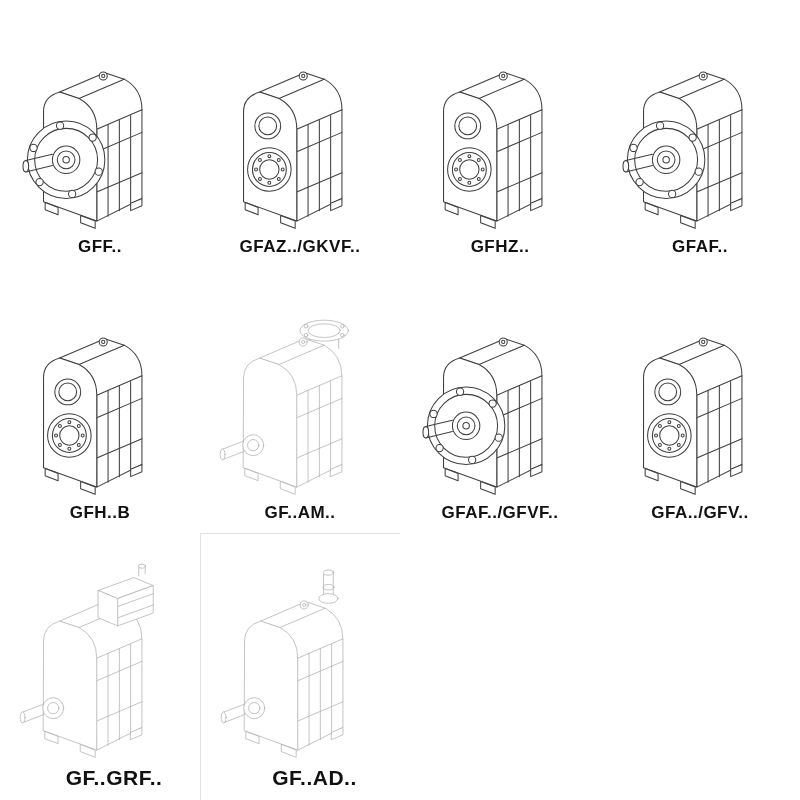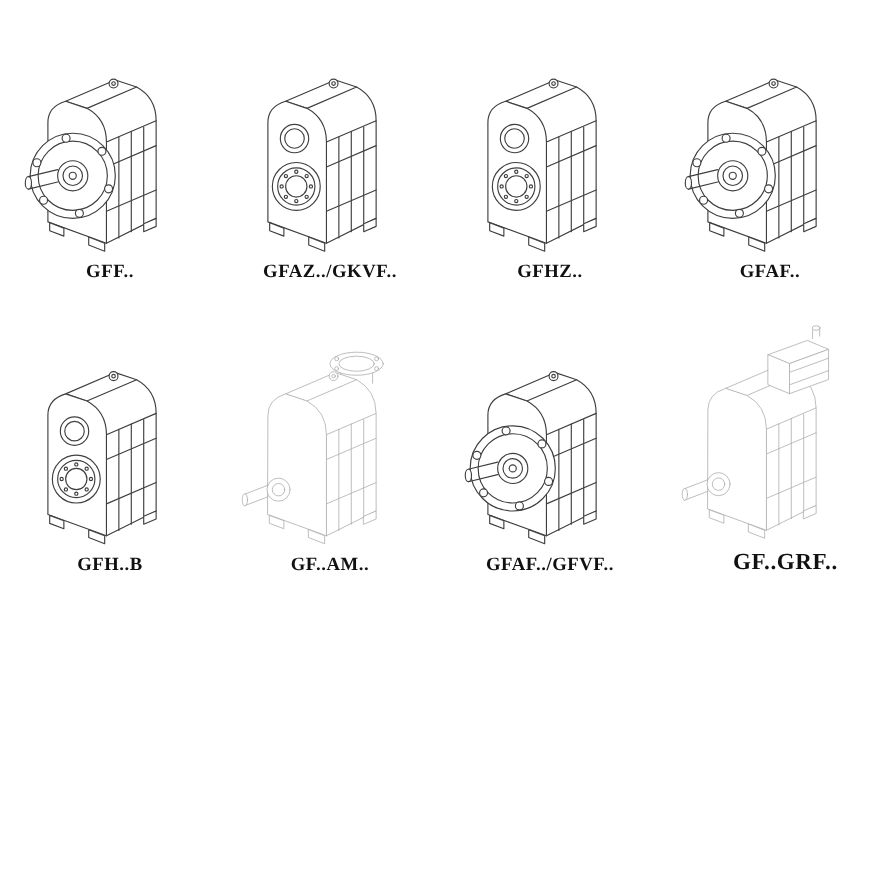--- a/index.html
+++ b/index.html
@@ -1,21 +1,21 @@
 <!DOCTYPE html>
 <html><head>
 <meta charset="utf-8">
 <style>
   html,body{margin:0;padding:0;background:#fff;}
   .page{
     width:800px;height:800px;background:#fff;
     display:grid;
     grid-template-columns:repeat(4,1fr);
     grid-template-rows:repeat(3,1fr);
-    font-family:Liberation Serif, serif;
+    font-family:Liberation Sans, sans-serif;
     overflow:hidden;
     border-radius:27px;
   }
   figure.cell{
     margin:0;display:flex;flex-direction:column;
     align-items:center;justify-content:flex-end;
     padding:4px 2px 10px;
   }
   .drawing{
     width:174px;height:200px;
@@ -201,22 +201,34 @@
   </figure>
 
 
   <figure class="cell">
     <svg class="drawing" viewBox="0 0 200 248">
         <use href="#sym-gearbox-output-flange"></use>
       </svg>
     <figcaption class="label">GFAF../GFVF..</figcaption>
   </figure>
 
+  <figure class="cell">
+    <svg class="drawing" viewBox="0 0 200 248">
+        <use href="#sym-gearbox-double-bore"></use>
+      </svg>
+    <figcaption class="label">GFA../GFV..</figcaption>
+  </figure>
 
   <figure class="cell">
     <svg class="drawing ghost" viewBox="0 0 200 248">
         <use href="#sym-gearbox-adapter"></use>
       </svg>
     <figcaption class="label label-lg">GF..GRF..</figcaption>
   </figure>
 
+  <figure class="cell boxed">
+    <svg class="drawing ghost" viewBox="0 0 200 248">
+        <use href="#sym-gearbox-top-shaft"></use>
+      </svg>
+    <figcaption class="label label-lg">GF..AD..</figcaption>
+  </figure>
 
 </div>
 
 </body></html>

